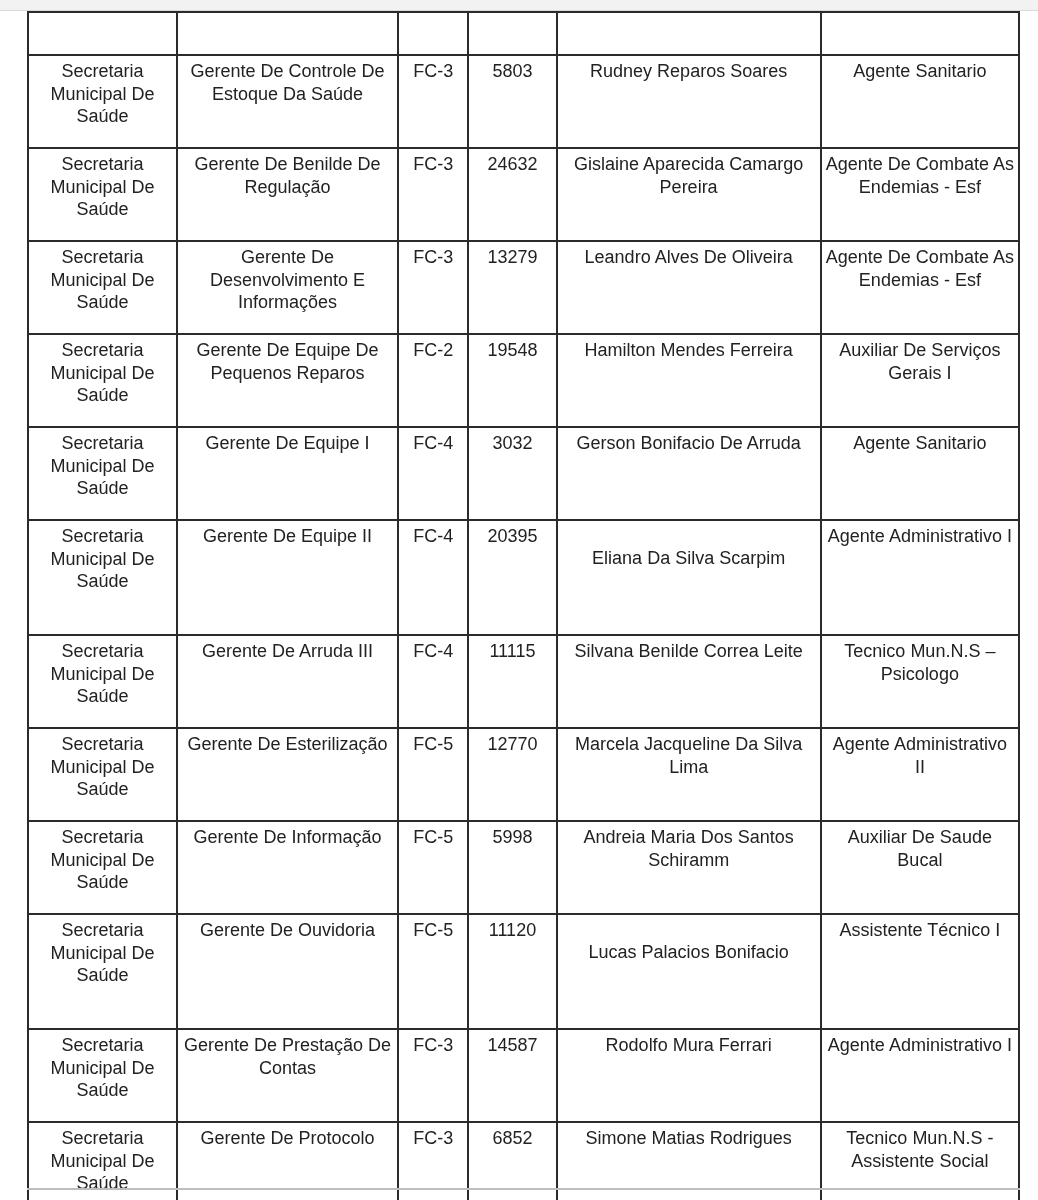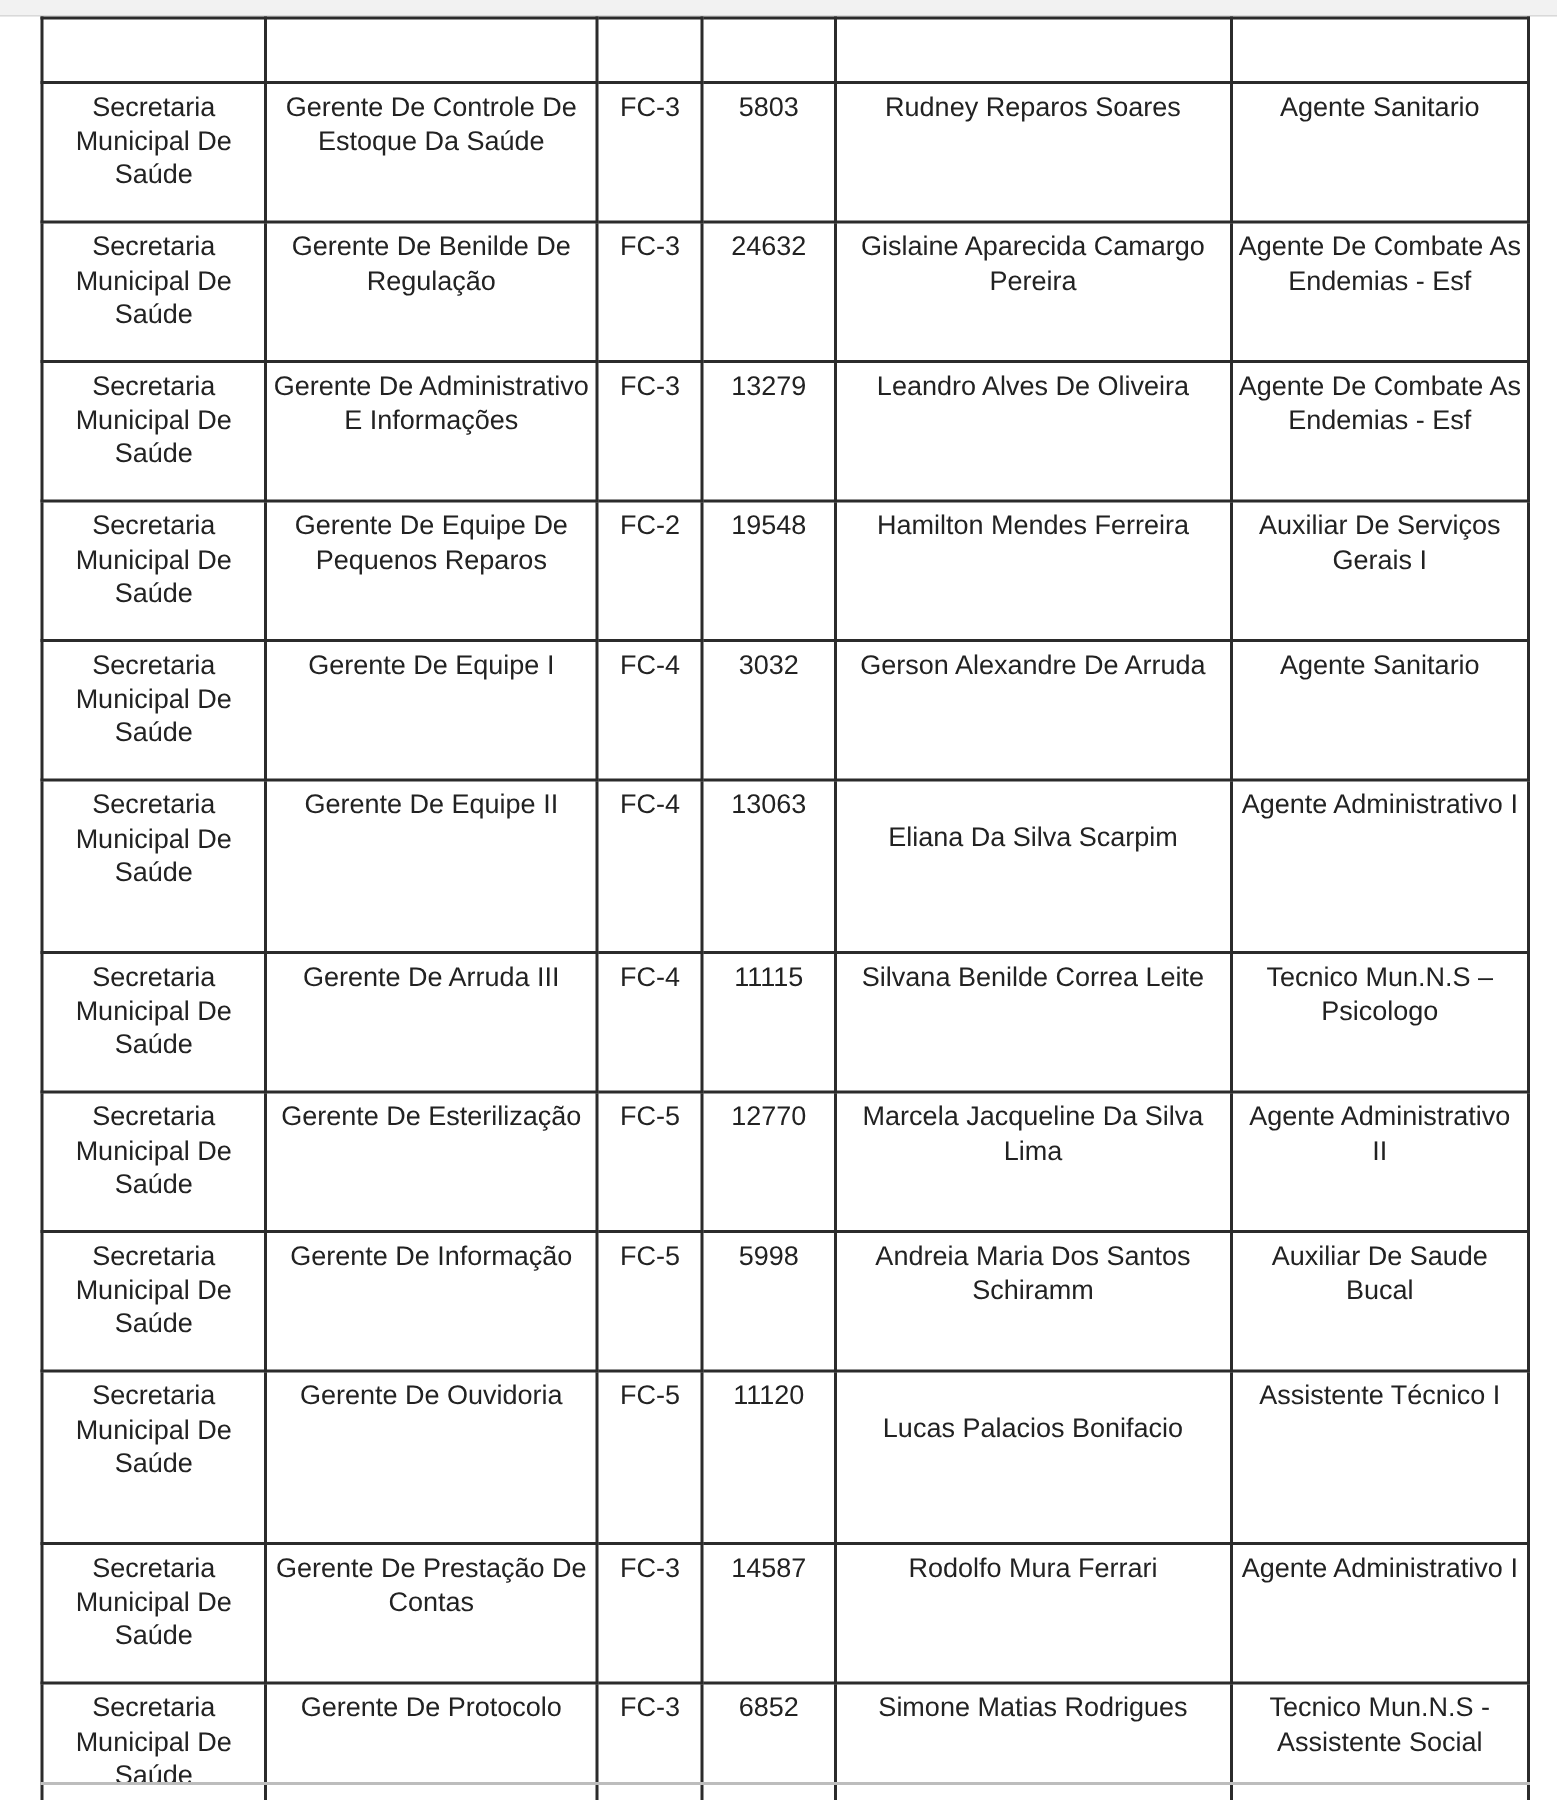--- a/index.html
+++ b/index.html
@@ -90,47 +90,47 @@
     <tr class="data-row">
       <td>Secretaria Municipal De Saúde</td>
       <td>Gerente De Benilde De Regulação</td>
       <td>FC-3</td>
       <td>24632</td>
       <td>Gislaine Aparecida Camargo Pereira</td>
       <td>Agente De Combate As Endemias - Esf</td>
     </tr>
     <tr class="data-row">
       <td>Secretaria Municipal De Saúde</td>
-      <td>Gerente De Administrativo E Informações</td>
+      <td>Gerente De Desenvolvimento E Informações</td>
       <td>FC-3</td>
       <td>13279</td>
       <td>Leandro Alves De Oliveira</td>
       <td>Agente De Combate As Endemias - Esf</td>
     </tr>
     <tr class="data-row">
       <td>Secretaria Municipal De Saúde</td>
       <td>Gerente De Equipe De Pequenos Reparos</td>
       <td>FC-2</td>
       <td>19548</td>
       <td>Hamilton Mendes Ferreira</td>
       <td>Auxiliar De Serviços Gerais I</td>
     </tr>
     <tr class="data-row">
       <td>Secretaria Municipal De Saúde</td>
       <td>Gerente De Equipe I</td>
       <td>FC-4</td>
       <td>3032</td>
-      <td>Gerson Alexandre De Arruda</td>
+      <td>Gerson Bonifacio De Arruda</td>
       <td>Agente Sanitario</td>
     </tr>
     <tr class="data-row">
       <td>Secretaria Municipal De Saúde</td>
       <td>Gerente De Equipe II</td>
       <td>FC-4</td>
-      <td>13063</td>
+      <td>20395</td>
       <td class="lower">Eliana Da Silva Scarpim</td>
       <td>Agente Administrativo I</td>
     </tr>
     <tr class="data-row">
       <td>Secretaria Municipal De Saúde</td>
       <td>Gerente De Arruda III</td>
       <td>FC-4</td>
       <td>11115</td>
       <td>Silvana Benilde Correa Leite</td>
       <td>Tecnico Mun.N.S – Psicologo</td>

